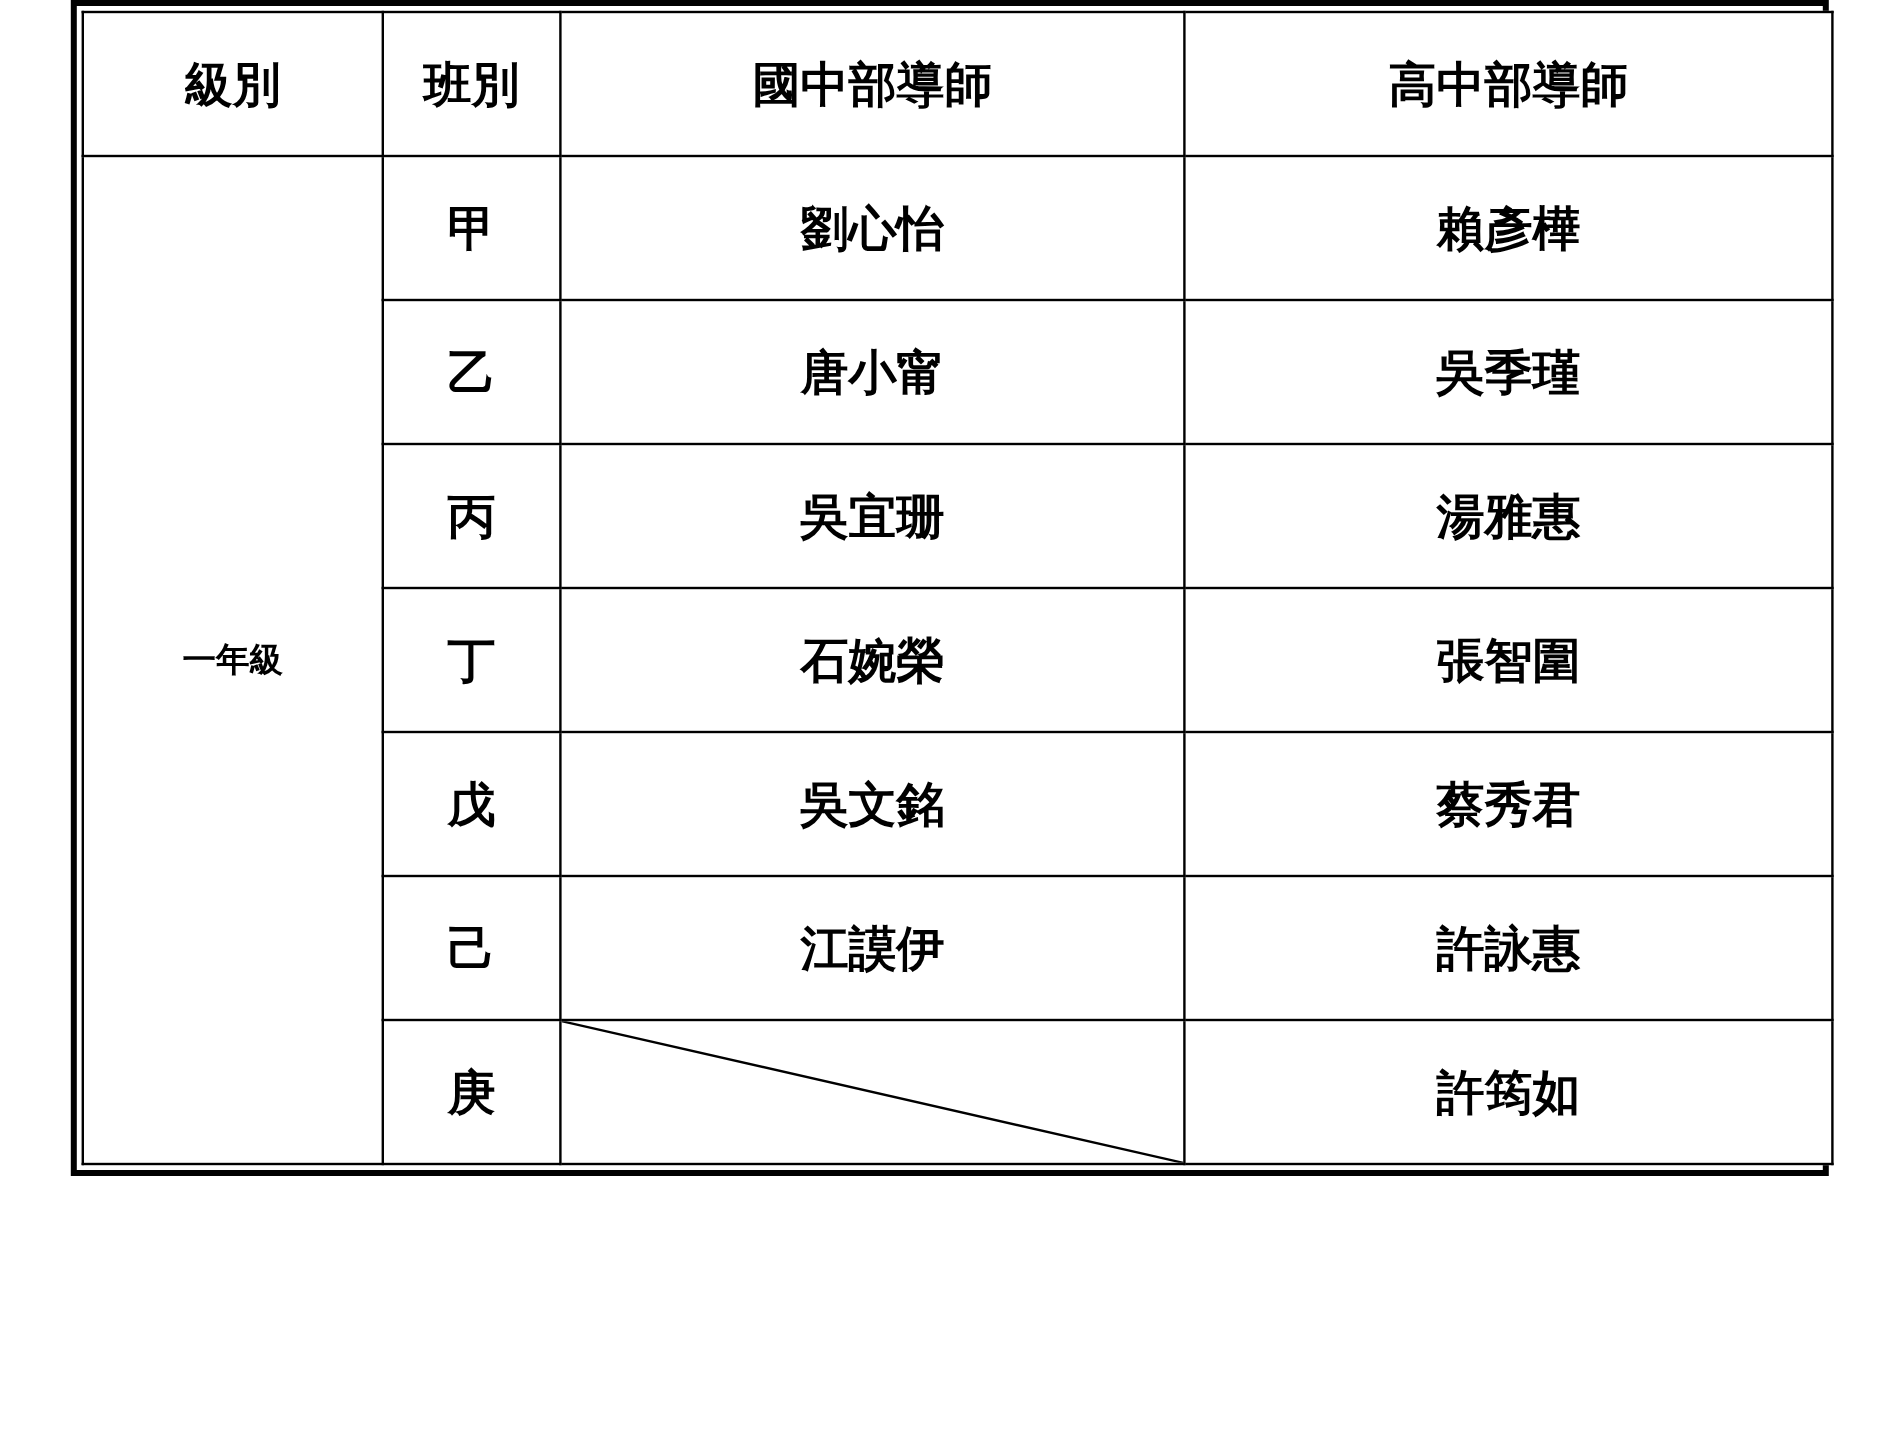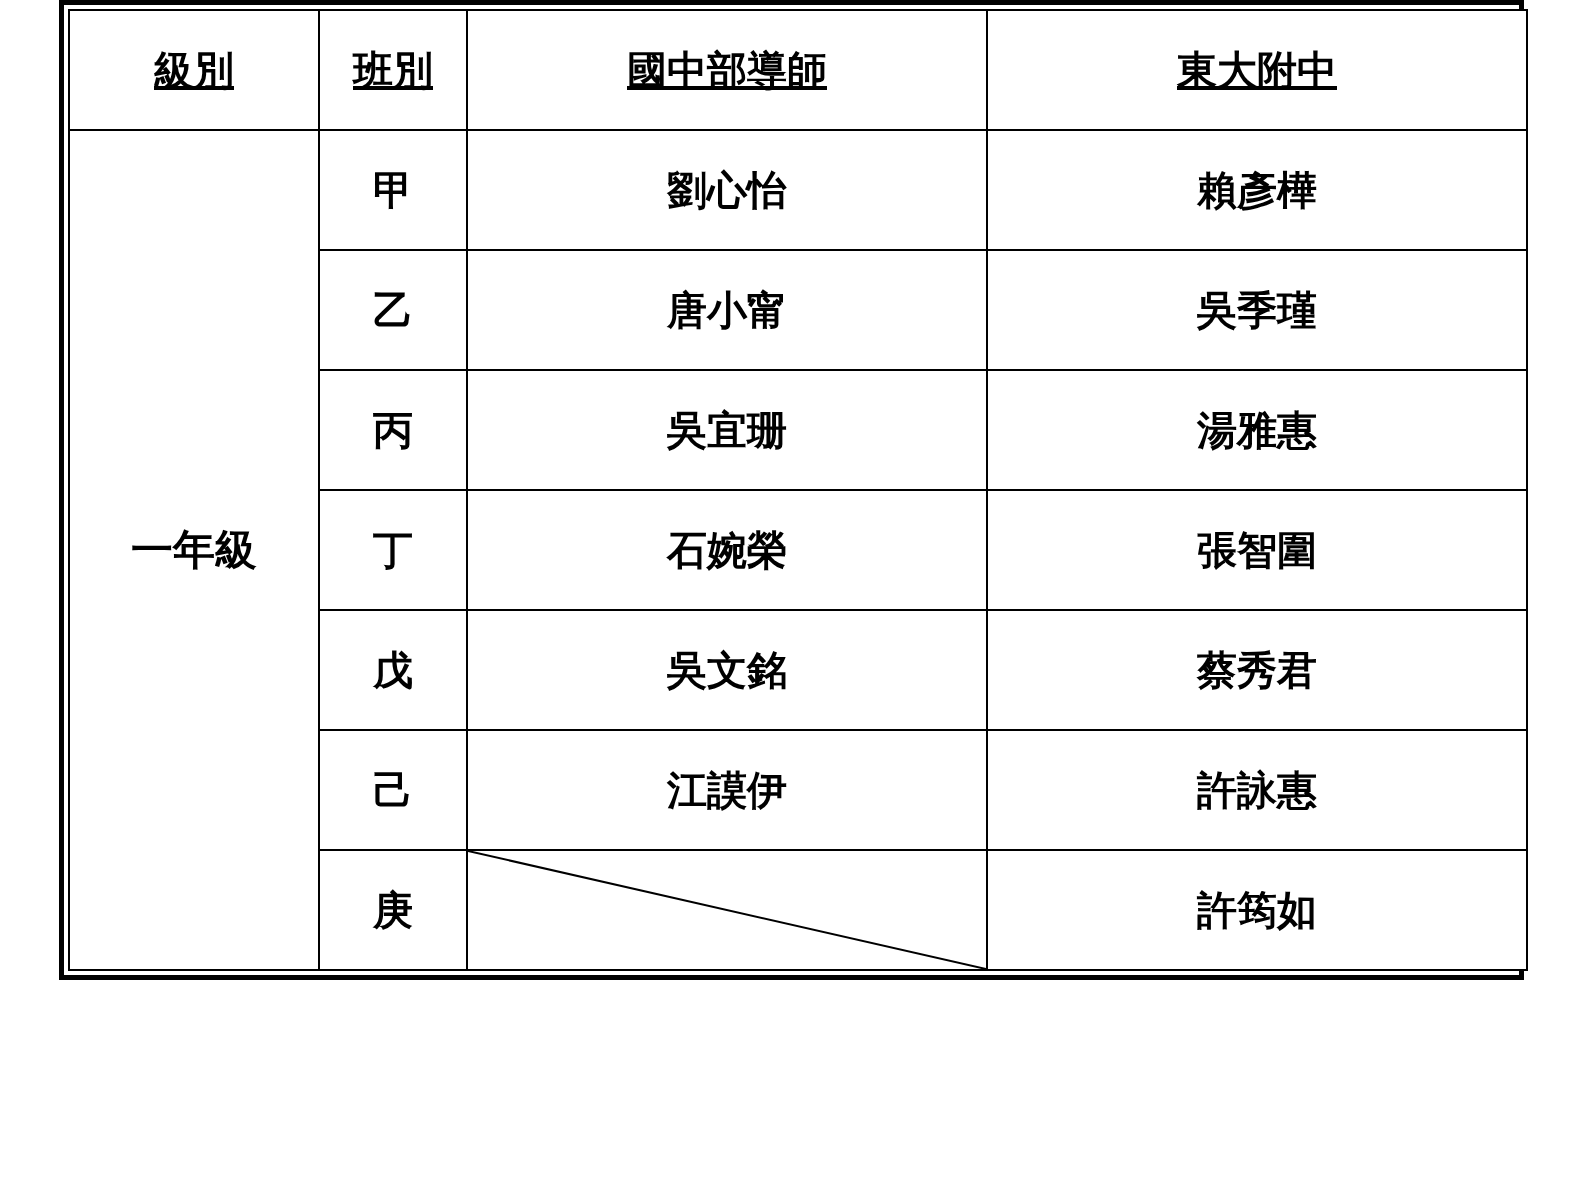--- a/index.html
+++ b/index.html
@@ -48,32 +48,31 @@
     text-align: center;
     vertical-align: middle;
     font-weight: bold;
     font-family: "DejaVu Serif", "Liberation Serif", serif;
     padding: 0;
   }
   thead th {
     height: 118px;
     font-size: 40px;
     border-bottom-width: 4px;
-    text-decoration: underline;
   }
   tbody td {
     height: 118px;
     font-size: 40px;
   }
   col.c-grade { width: 250px; }
   col.c-class { width: 148px; }
   col.c-senior { width: 520px; }
   col.c-junior { width: 540px; }
   td.grade-cell {
-    font-size: 42px;
+    font-size: 28px;
   }
   td.empty-diagonal {
     position: relative;
     padding: 0;
   }
   td.empty-diagonal svg {
     display: block;
     width: 100%;
     height: 100%;
     position: absolute;
@@ -93,21 +92,21 @@
         <col class="c-grade">
         <col class="c-class">
         <col class="c-senior">
         <col class="c-junior">
       </colgroup>
       <thead>
         <tr>
           <th>級別</th>
           <th>班別</th>
           <th>國中部導師</th>
-          <th>東大附中</th>
+          <th>高中部導師</th>
         </tr>
       </thead>
       <tbody>
         <tr>
           <td class="grade-cell" rowspan="7">一年級</td>
           <td>甲</td>
           <td>劉心怡</td>
           <td>賴彥樺</td>
         </tr>
         <tr>

